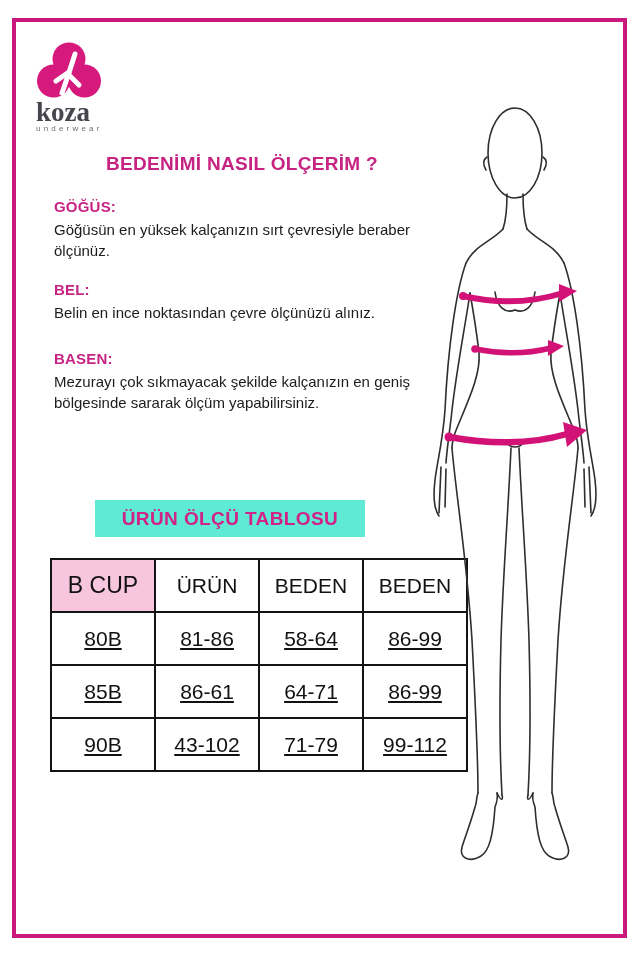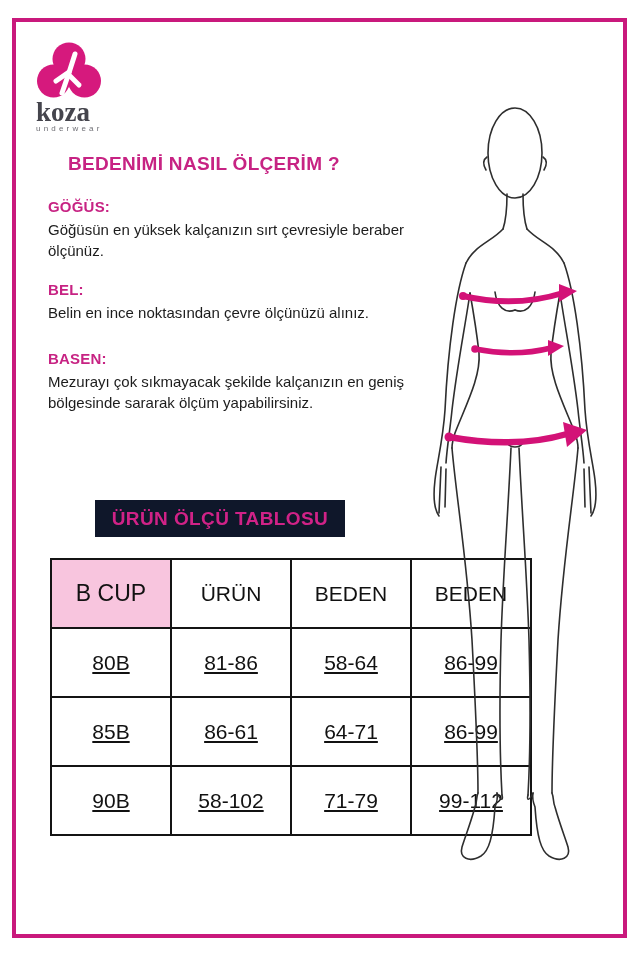--- a/index.html
+++ b/index.html
@@ -7,35 +7,35 @@
   .page{position:relative;width:640px;height:960px;background:#ffffff;overflow:hidden;margin:0 auto;}
   .frame{position:absolute;left:12px;top:18px;width:615px;height:920px;border:4px solid #c9197c;box-sizing:border-box;}
 
   
   .logo{position:absolute;left:36px;top:42px;width:90px;}
   .logo-mark{display:block;}
   .logo-name{font-weight:bold;font-size:27px;line-height:22px;color:#45454d;letter-spacing:0px;margin-top:1px;font-family:Liberation Serif, serif;}
   .logo-sub{font-size:8px;letter-spacing:3.2px;color:#6e6e74;margin-top:1px;}
 
   
-  .main-heading{position:absolute;left:68px;top:153px;width:360px;text-align:left;
+  .main-heading{position:absolute;left:62px;top:153px;width:360px;text-align:center;
     font-size:19px;font-weight:bold;color:#c72383;letter-spacing:0.3px;}
-  .section{position:absolute;left:48px;width:372px;}
+  .section{position:absolute;left:54px;width:372px;}
   .section-title{font-size:15px;font-weight:bold;color:#c72383;margin-bottom:4px;letter-spacing:0.2px;}
   .section-body{font-size:15px;color:#1c1c1c;line-height:21px;}
   .sec-0{top:198px;} .sec-1{top:281px;} .sec-2{top:350px;}
 
   
-  .banner{position:absolute;left:95px;top:500px;width:250px;height:37px;background:#0f172a;
+  .banner{position:absolute;left:95px;top:500px;width:270px;height:37px;background:#5eead4;
     text-align:center;line-height:37px;font-size:19px;font-weight:bold;color:#d02287;letter-spacing:0.4px;}
 
   
   .size-table{position:absolute;left:50px;top:558px;border-collapse:collapse;table-layout:fixed;}
   .size-table td,.size-table th{border:2px solid #141414;width:94px;height:43px;
-    text-align:center;vertical-align:middle;font-weight:400;color:#111;padding:12px;}
+    text-align:center;vertical-align:middle;font-weight:400;color:#111;padding:4px;}
   .size-table th{font-size:21px;}
   .size-table td{font-size:21px;text-decoration:underline;}
   .size-table .cup-cell{background:#f8c5de;font-size:23px;}
 
   
   .figure-wrap{position:absolute;left:415px;top:95px;width:210px;height:775px;}
 </style>
 </head>
 <body>
 
@@ -87,21 +87,21 @@
       <td>86-99</td>
     </tr>
     <tr>
       <td>85B</td>
       <td>86-61</td>
       <td>64-71</td>
       <td>86-99</td>
     </tr>
     <tr>
       <td>90B</td>
-      <td>58-102</td>
+      <td>43-102</td>
       <td>71-79</td>
       <td>99-112</td>
     </tr>
   </tbody>
     </table>
 
   <div class="figure-wrap">
     <svg width="210" height="775" viewBox="0 0 210 775" fill="none">
       <g stroke="#2e2e2e" stroke-width="1.6" fill="none" stroke-linecap="round">
 

